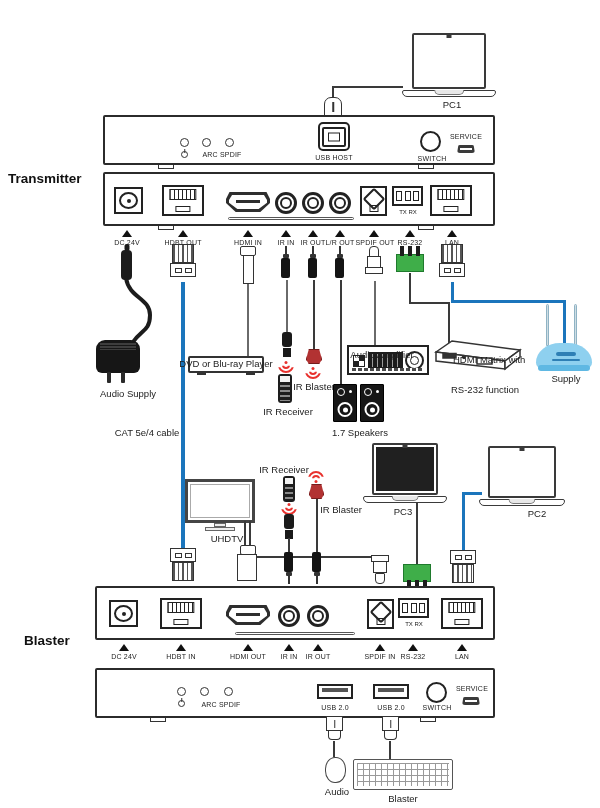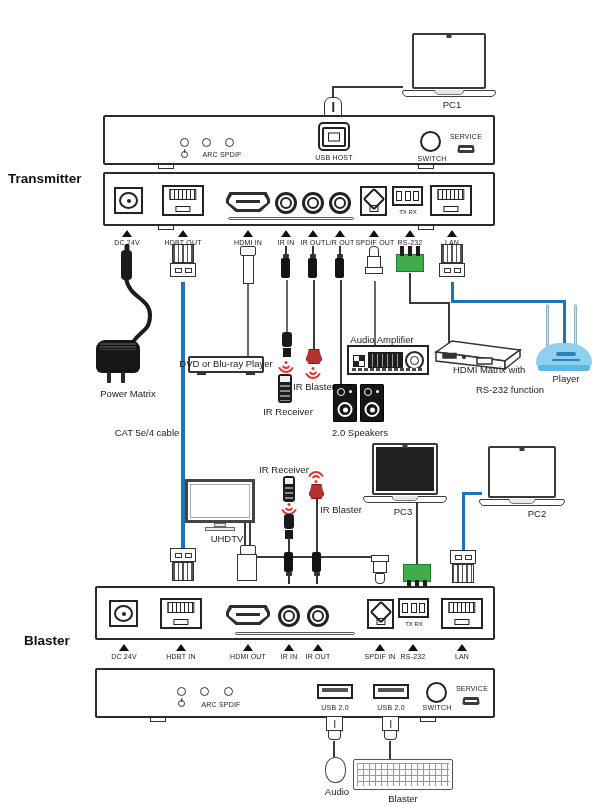--- a/index.html
+++ b/index.html
@@ -272,21 +272,21 @@
   <div class="ln" style="left:448px;top:302px;width:2px;height:41px"></div>
   <div class="lnb" style="left:451px;top:282px;width:2.5px;height:20px"></div>
   <div class="lnb" style="left:451px;top:300px;width:114px;height:2.5px"></div>
   <div class="lnb" style="left:563px;top:300px;width:2.5px;height:44px"></div>
   <div class="lnb" style="left:181px;top:282px;width:4px;height:267px"></div>
   <div class="dev-lbl" style="left:147px;top:427px">CAT 5e/4 cable</div>
 
   <div class="psu" style="left:96px;top:340px"></div>
   <div class="prong" style="left:107px;top:372px"></div>
   <div class="prong" style="left:121px;top:372px"></div>
-  <div class="dev-lbl" style="left:128px;top:388px">Power Matrix</div>
+  <div class="dev-lbl" style="left:128px;top:388px">Audio Supply</div>
 
   <div class="dvd" style="left:188px;top:356px"></div>
   <div class="dev-lbl" style="left:226px;top:358px">DVD or Blu-ray Player</div>
 
   <div class="ir-sensor" style="left:281px;top:332px;width:12px">
       <div class="head"></div>
       <div class="base"></div>
     </div>
   <div class="wave down" style="left:277px;top:360px">
       <span class="a1"></span>
@@ -306,39 +306,39 @@
   <div class="speaker" style="left:333px;top:384px">
       <div class="tw"></div>
       <div class="dt"></div>
       <div class="wf"></div>
     </div>
   <div class="speaker" style="left:360px;top:384px">
       <div class="tw"></div>
       <div class="dt"></div>
       <div class="wf"></div>
     </div>
-  <div class="dev-lbl" style="left:360px;top:427px">2.0 Speakers</div>
+  <div class="dev-lbl" style="left:360px;top:427px">1.7 Speakers</div>
   <div class="amp" style="left:347px;top:345px">
     <div class="k1"></div>
       <div class="eq"></div>
       <div class="k2"></div>
       <div class="strip"></div>
   </div>
-  <div class="dev-lbl" style="left:382px;top:334px">Audio Amplifier</div>
-
-  <div class="dev-lbl la" style="left:453px;top:364px">HDMI Matrix with</div>
-  <div class="dev-lbl la" style="left:476px;top:384px">RS-232 function</div>
+  <div class="dev-lbl" style="left:382px;top:349px">Audio Amplifier</div>
+
+  <div class="dev-lbl la" style="left:453px;top:354px">HDMI Matrix with</div>
+  <div class="dev-lbl la" style="left:451px;top:384px">RS-232 function</div>
 
   <div class="ant" style="left:546px;top:304px"></div>
   <div class="ant" style="left:574px;top:304px"></div>
   <div class="router-body" style="left:536px;top:343px"></div>
   <div class="router-bar" style="left:556px;top:352px"></div>
   <div class="router-line" style="left:552px;top:359px"></div>
   <div class="router-base" style="left:538px;top:365px"></div>
-  <div class="dev-lbl" style="left:566px;top:373px">Player</div>
+  <div class="dev-lbl" style="left:566px;top:373px">Supply</div>
 
   <div class="tv" style="left:185px;top:479px;width:70px;height:44px"></div>
   <div class="tv-neck" style="left:214px;top:523px;width:12px;height:4px"></div>
   <div class="tv-neck" style="left:205px;top:527px;width:30px;height:4px"></div>
   <div class="dev-lbl" style="left:227px;top:533px">UHDTV</div>
   <div class="ln" style="left:244px;top:521px;width:1.6px;height:25px"></div>
   <div class="ln" style="left:249px;top:521px;width:1.6px;height:36px"></div>
   <div class="ln" style="left:249px;top:556px;width:131px;height:1.6px"></div>
   <div class="ln" style="left:378px;top:556px;width:1.6px;height:5px"></div>
 

